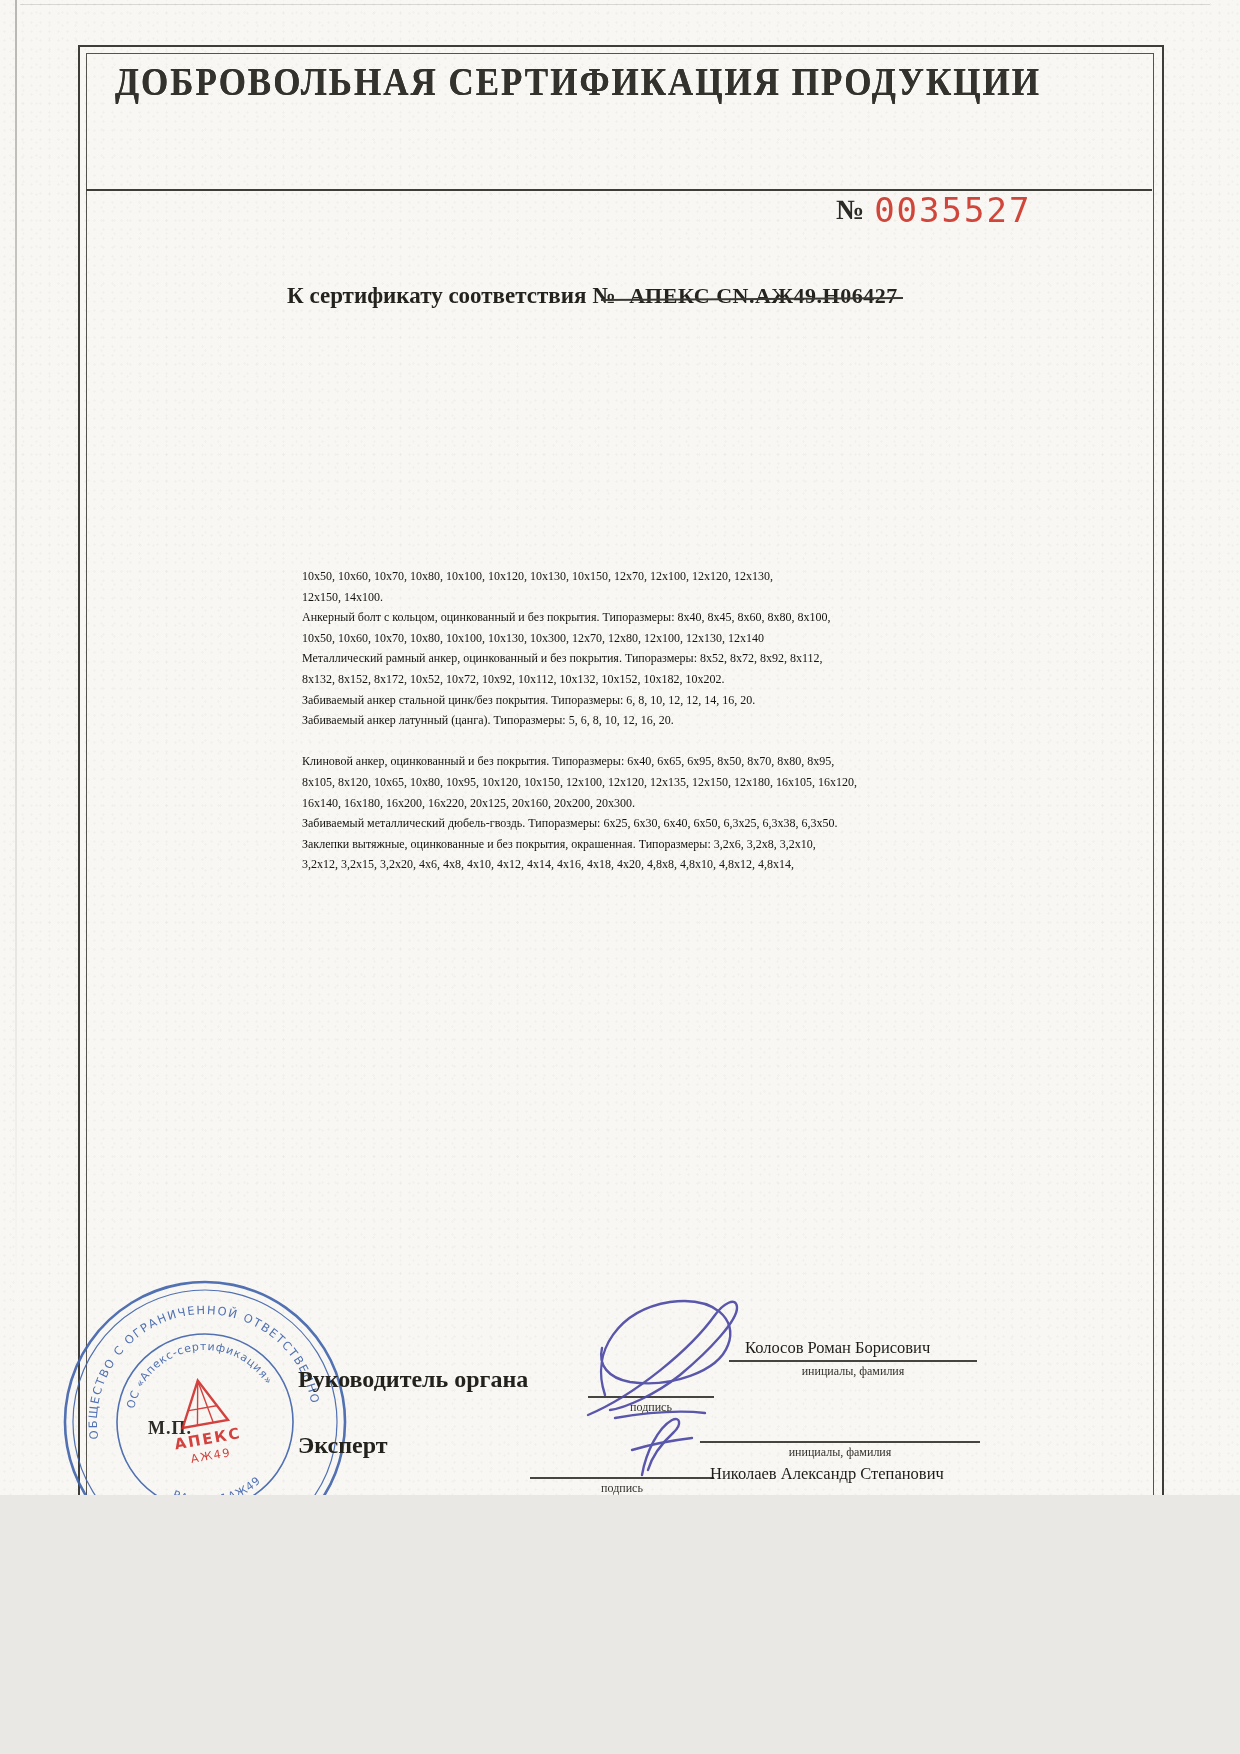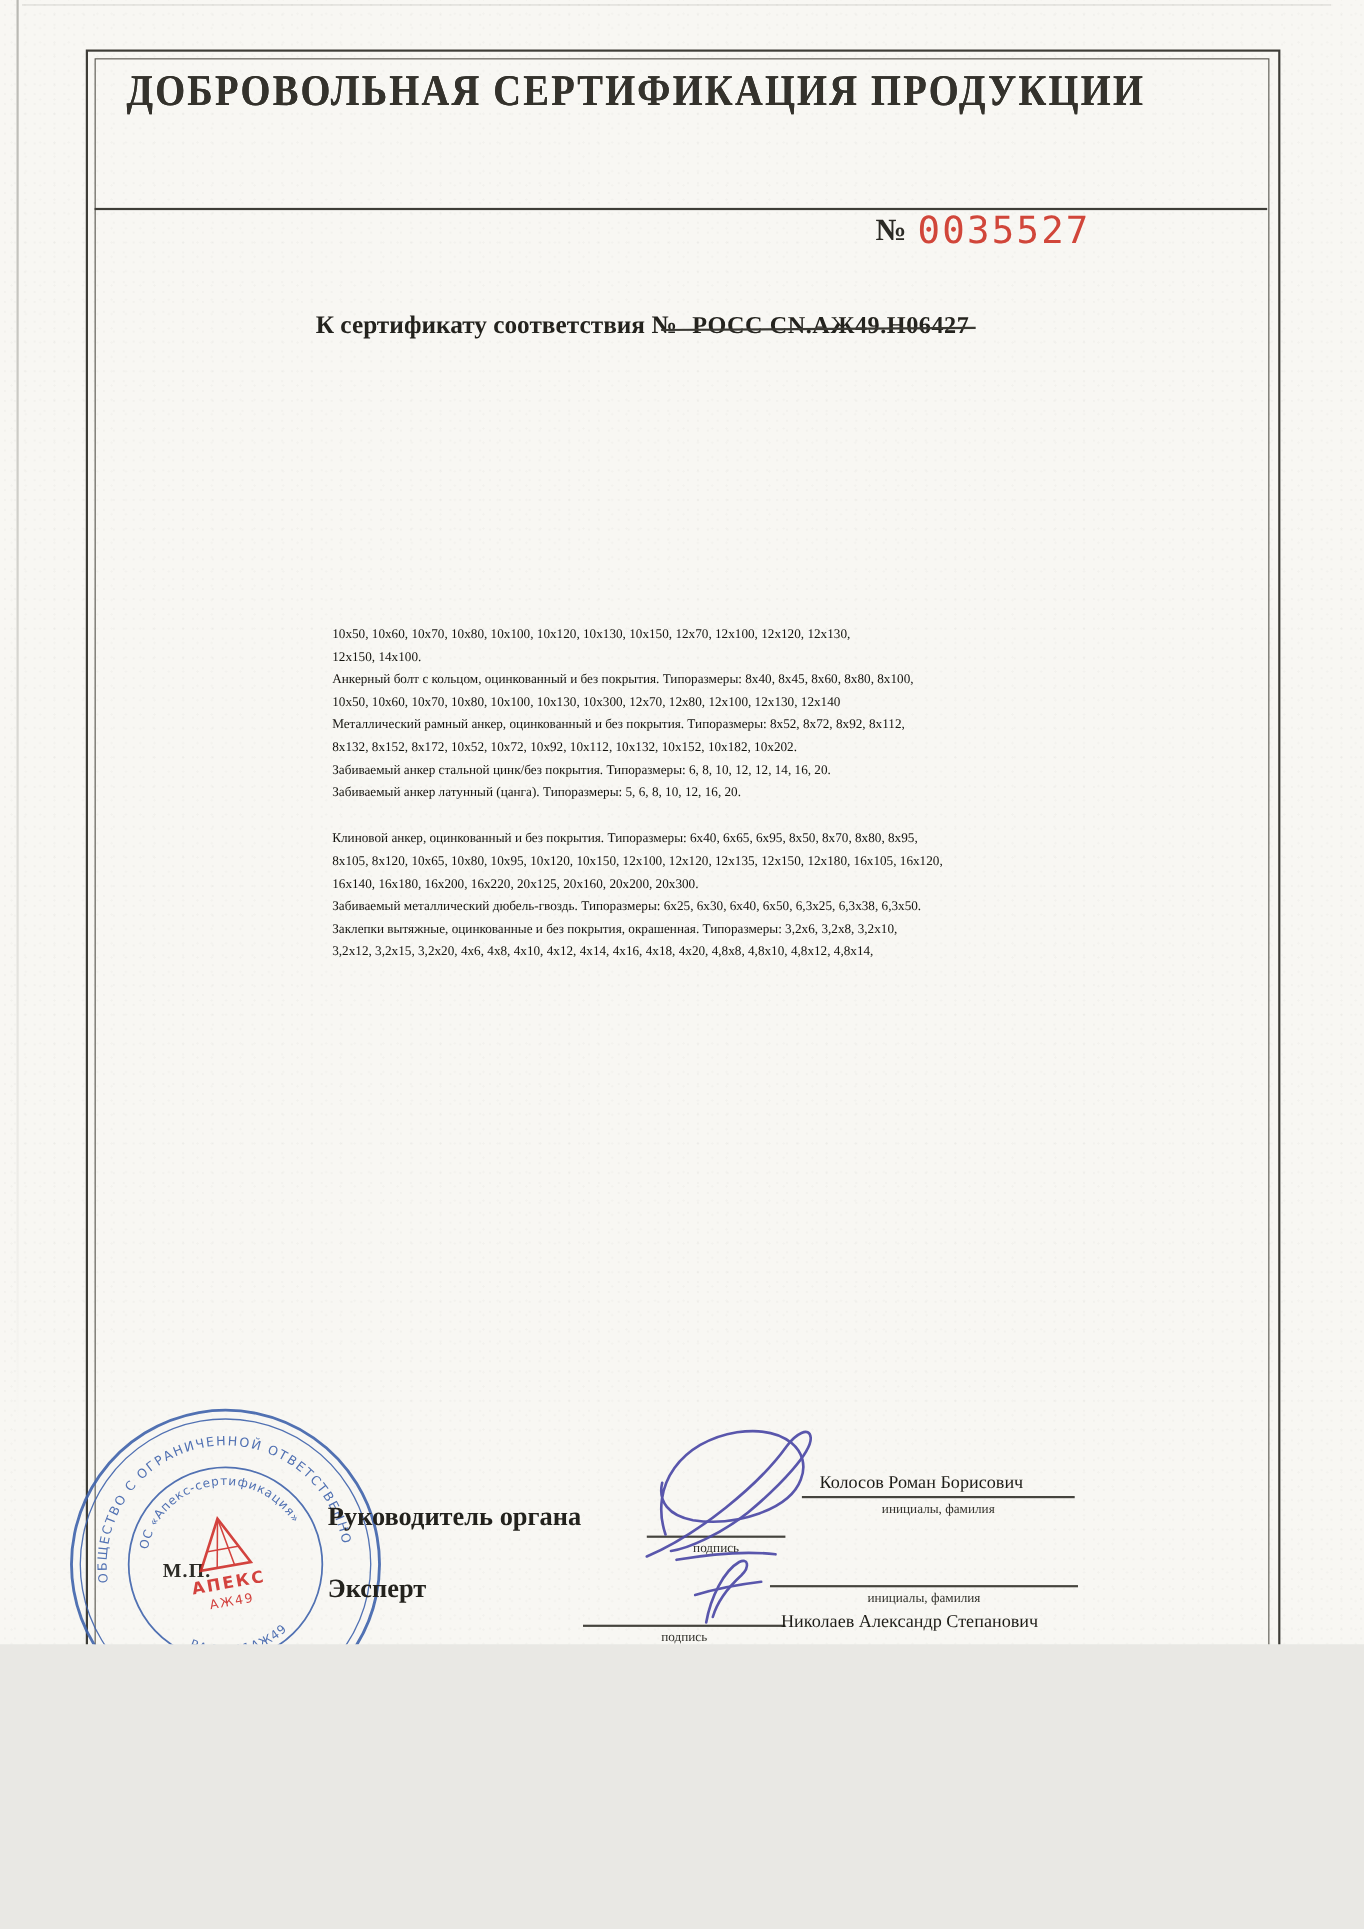--- a/index.html
+++ b/index.html
@@ -11,21 +11,21 @@
     background-size:9px 9px,13px 13px;background-position:0 0,4px 6px;}
   .scan-edge-left{position:absolute;left:15px;top:0;width:2px;height:1300px;
     background:linear-gradient(to bottom,rgba(80,80,72,.38),rgba(80,80,72,0));}
   .scan-edge-top{position:absolute;left:20px;top:4px;width:1190px;height:1px;background:rgba(80,80,72,.18);}
   .frame-outer{position:absolute;left:78px;top:45px;width:1082px;height:1474px;border:2.5px solid #3e3d37;}
   .frame-inner{position:absolute;left:86px;top:53px;width:1066px;height:1458px;border:1px solid #55534b;}
   .header-rule{position:absolute;left:86px;top:189px;width:1066px;height:2px;background:#3e3d37;}
   .header-title{position:absolute;left:70px;top:60px;width:1016px;text-align:center;
     font-size:35px;font-weight:bold;letter-spacing:2px;color:#34322c;
     transform:scaleY(1.14);transform-origin:top center;text-shadow:0 0 .4px #34322c;}
-  .doc-number{position:absolute;left:796px;top:190px;white-space:nowrap;}
+  .doc-number{position:absolute;left:836px;top:190px;white-space:nowrap;}
   .doc-number .no-sign{font-size:28px;font-weight:bold;color:#2b2a25;vertical-align:top;line-height:40px;}
   .doc-number .no-digits{font-family:"DejaVu Sans Mono",monospace;font-size:34px;line-height:40px;
     color:#d1463a;letter-spacing:2px;margin-left:10px;vertical-align:top;}
   .app-title{position:absolute;left:300px;top:222px;width:550px;text-align:center;
     font-size:34px;font-weight:bold;letter-spacing:3px;color:#2e2c27;}
   .cert-line{position:absolute;left:287px;top:283px;white-space:nowrap;font-size:23px;font-weight:bold;color:#24231e;}
   .cert-number{position:relative;display:inline-block;margin-left:14px;font-size:22px;letter-spacing:.5px;}
   .cert-number::after{content:"";position:absolute;left:-28px;right:-6px;top:58%;height:2px;
     background:#3a3933;transform:rotate(-.4deg);}
   .body-text{position:absolute;left:302px;top:566px;width:720px;font-size:12px;line-height:20.6px;color:#15140f;}
@@ -66,21 +66,21 @@
   <div class="header-rule"></div>
 
   <div class="header-title">ДОБРОВОЛЬНАЯ СЕРТИФИКАЦИЯ ПРОДУКЦИИ</div>
 
   <div class="doc-number">
     <span class="no-sign">№</span><span class="no-digits">0035527</span>
   </div>
 
 
   <div class="cert-line">
-    <span>К сертификату соответствия №</span><span class="cert-number">РОСС CN.АЖ49.H06427</span>
+    <span>К сертификату соответствия №</span><span class="cert-number">АПЕКС CN.АЖ49.H06427</span>
   </div>
 
   <div class="body-text">
     <div class="line">10х50, 10х60, 10х70, 10х80, 10х100, 10х120, 10х130, 10х150, 12х70, 12х100, 12х120, 12х130,</div>
     <div class="line">12х150, 14х100.</div>
     <div class="line">Анкерный болт с кольцом, оцинкованный и без покрытия. Типоразмеры: 8х40, 8х45, 8х60, 8х80, 8х100,</div>
     <div class="line">10х50, 10х60, 10х70, 10х80, 10х100, 10х130, 10х300, 12х70, 12х80, 12х100, 12х130, 12х140</div>
     <div class="line">Металлический рамный анкер, оцинкованный и без покрытия. Типоразмеры: 8х52, 8х72, 8х92, 8х112,</div>
     <div class="line">8х132, 8х152, 8х172, 10х52, 10х72, 10х92, 10х112, 10х132, 10х152, 10х182, 10х202.</div>
     <div class="line">Забиваемый анкер стальной цинк/без покрытия. Типоразмеры: 6, 8, 10, 12, 12, 14, 16, 20.</div>

